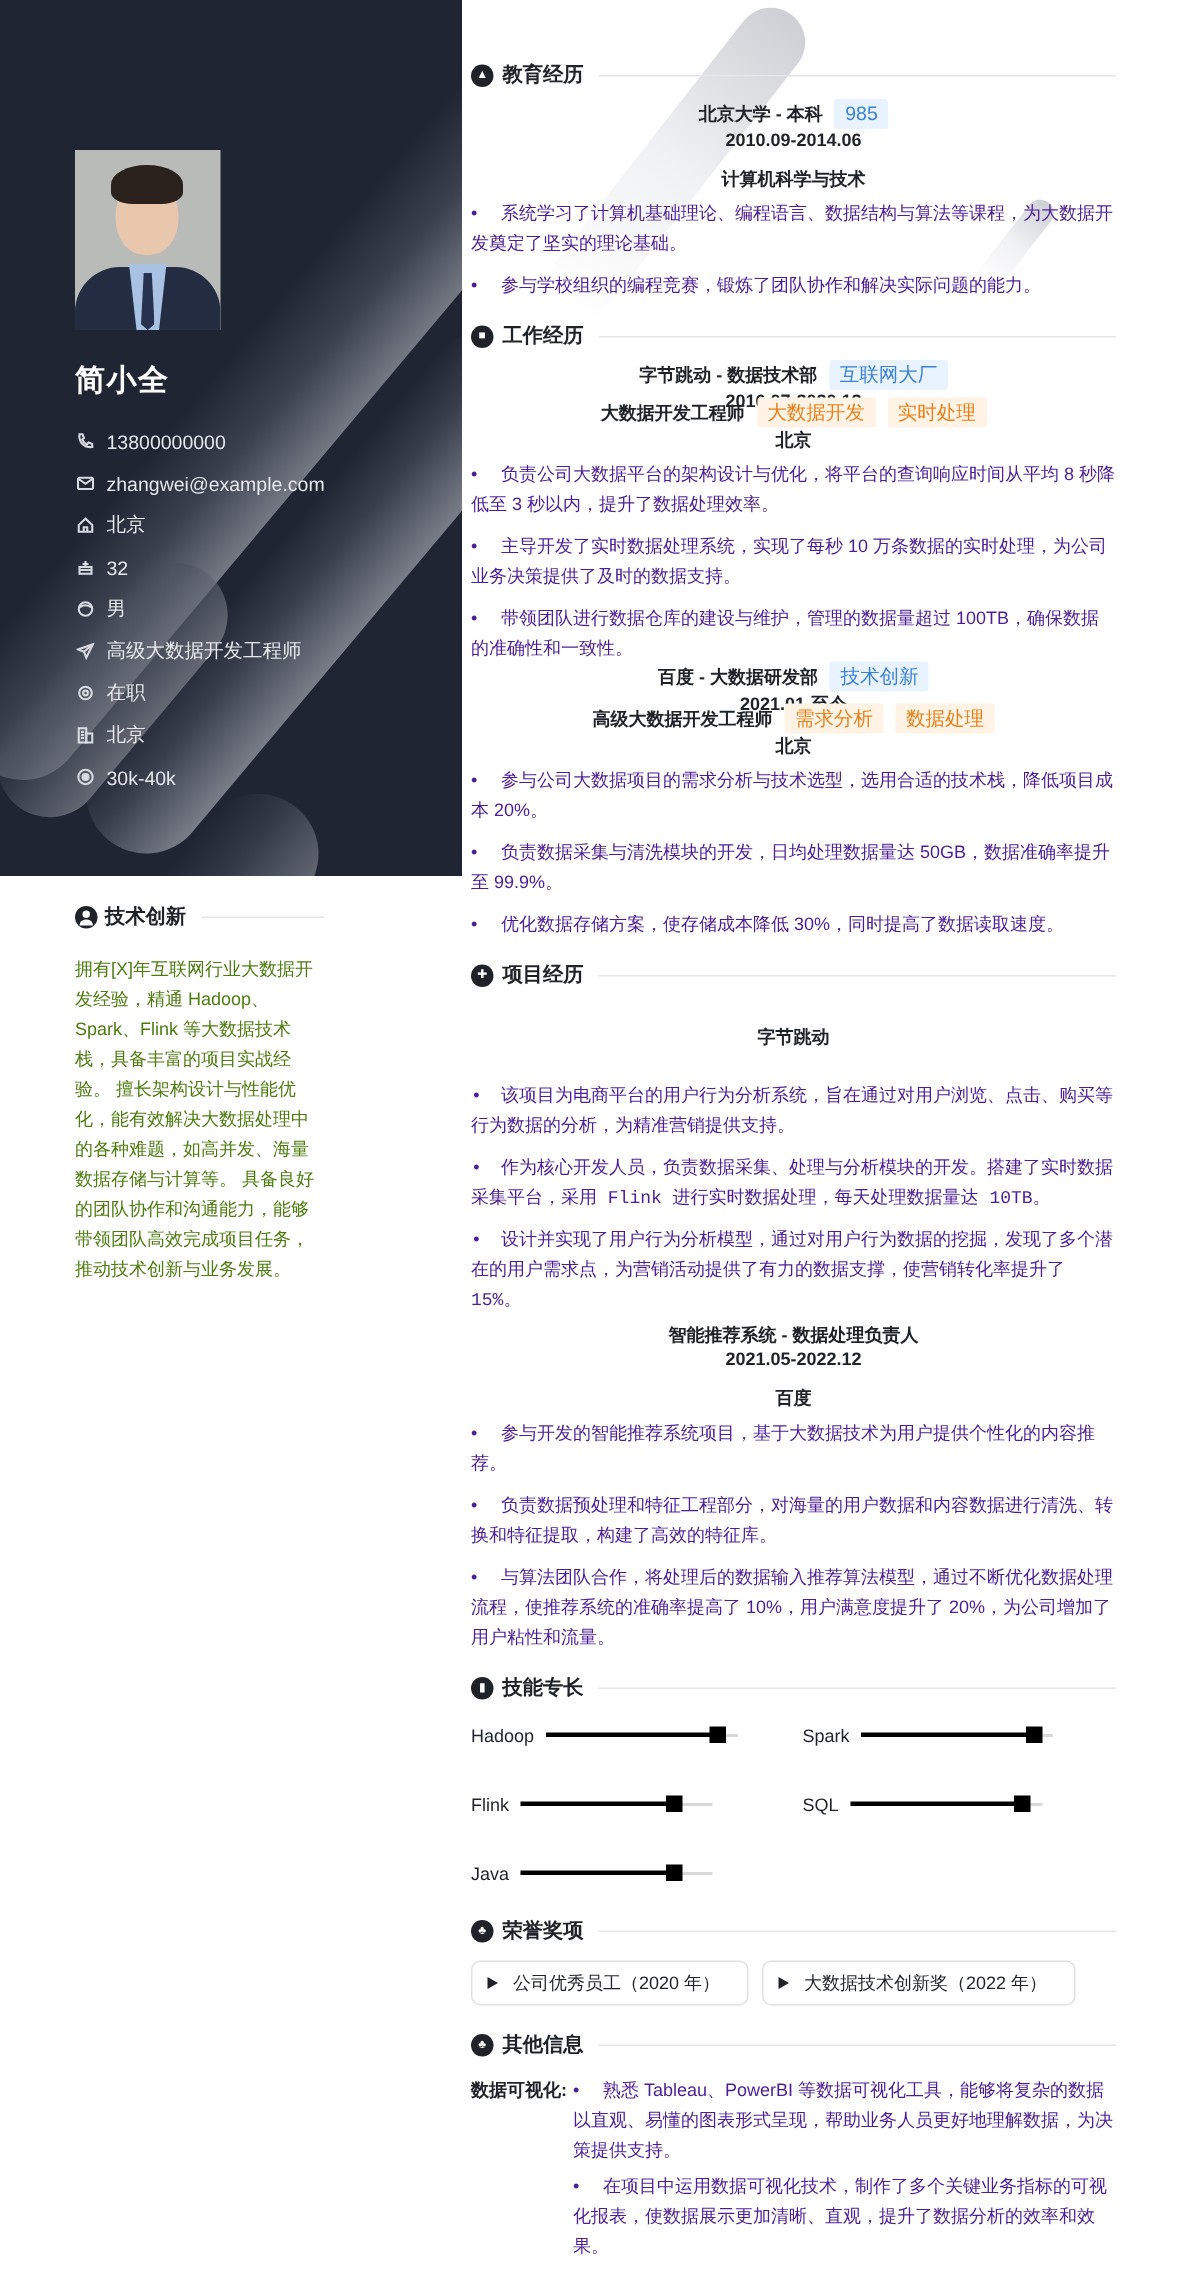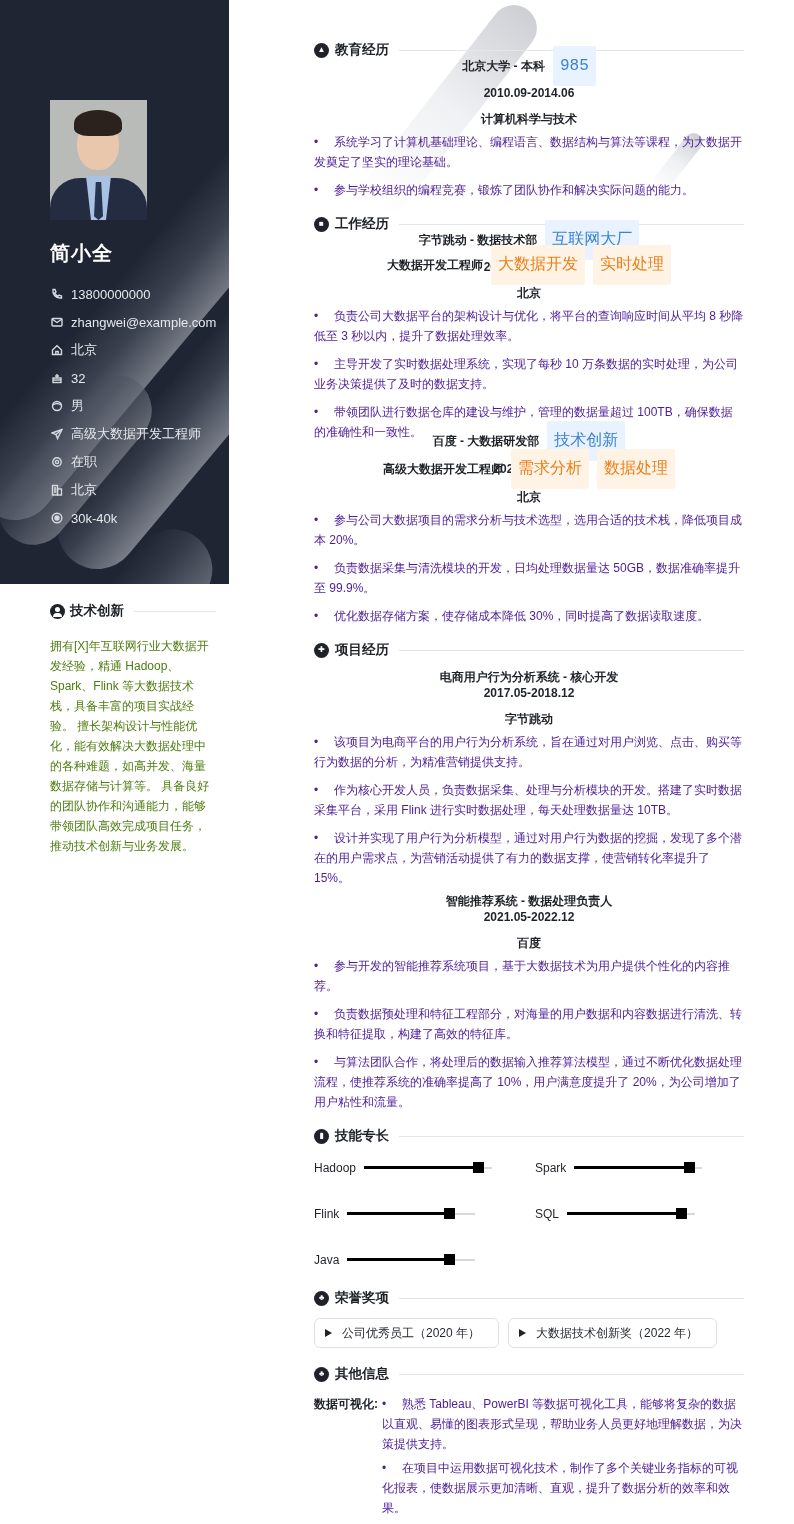--- a/index.html
+++ b/index.html
@@ -1,21 +1,21 @@
 <!DOCTYPE html>
 <html><head>
 <meta charset="utf-8">
 <style>
   * { margin:0; padding:0; box-sizing:border-box; }
   html, body { width:794px; height:1524px; background:#ffffff; overflow:hidden; }
   body { font-family:"Liberation Sans","DejaVu Sans",sans-serif; color:#1f2329; position:relative; }
 
   
   .sidebar-dark {
-    position:absolute; left:0; top:0; width:229px; height:584px;
+    position:absolute; left:0; top:0; width:308px; height:584px;
     background:#1f2533; overflow:hidden;
   }
   .deco-band {
     position:absolute; border-radius:40px;
     background:linear-gradient(90deg, rgba(140,145,155,0.9), rgba(90,96,108,0.6) 60%, rgba(31,37,51,0));
   }
   .deco-band.b1 { width:90px; height:620px; left:140px; top:-40px; transform:rotate(40deg); transform-origin:center;
     background:linear-gradient(270deg, rgba(120,125,135,0.95), rgba(70,76,90,0.7) 50%, rgba(31,37,51,0.1)); }
   .deco-band.b2 { width:80px; height:330px; left:52px; top:500px; transform:rotate(40deg);
     background:linear-gradient(270deg, rgba(110,115,125,0.85), rgba(70,76,90,0.5) 60%, rgba(31,37,51,0)); }
@@ -64,21 +64,21 @@
 
   .section { position:relative; }
   .sec-head { display:flex; align-items:center; height:24px; margin-bottom:10px; }
   .sec-head .hicon { width:15px; height:15px; border-radius:50%; background:#1f2329; margin-right:6px; display:flex; align-items:center; justify-content:center; color:#fff; font-size:8px; line-height:1; }
   .sec-head .title { font-size:13.5px; font-weight:bold; color:#1f2329; }
   .sec-head .line { flex:1; height:1px; background:#e5e6eb; margin-left:10px; }
 
   .entry-row { display:flex; align-items:center; justify-content:flex-end; height:28px; font-size:12px;flex-direction:column; }
   .entry-row .left { display:flex; align-items:center; font-weight:bold; }
   .entry-row .right { font-weight:bold; }
-  .tag { display:inline-block; font-weight:normal; font-size:16px; padding:12px 7px; margin-left:8px; border-radius:2px; line-height:16px;font-family:Liberation Mono, monospace; }
+  .tag { display:inline-block; font-weight:normal; font-size:13px; padding:2px 7px; margin-left:8px; border-radius:2px; line-height:16px; }
   .tag.blue { background:#e8f3ff; color:#3b82d6; }
   .tag.orange { background:#fff3e6; color:#e8811a; }
   .bullets { list-style:none; margin:0; }
   .bullets li { font-size:12px; line-height:20px; color:#4c1d95; margin-bottom:8px; }
   .bullets li .dot { display:inline-block; width:20px; }
   .bullets li .dot::before { content:"•"; }
 
   
   .skills { display:grid; grid-template-columns:221px 209px; row-gap:14px; }
   .skill { display:flex; align-items:center; height:32px; font-size:12px; }
@@ -299,30 +299,24 @@
   <div class="section" style="margin-top:12px;">
     <div class="sec-head">
       <span class="hicon">✚</span>
       <span class="title">项目经历</span>
       <span class="line"></span>
     </div>
 
     <div>
       <div class="entry-row">
         <div class="left">
-            <span>电商用户行为分析系统 - 核心开发</span>
-          </div>
-        <div class="right">2017.05-2018.12</div>
-      </div>
-      <div class="entry-row">
-        <div class="left">
             <span>字节跳动</span>
           </div>
       </div>
-      <ul class="bullets" style="margin-top:4px;">
+      <ul class="bullets" style="margin-top:21px;font-family:Liberation Mono, monospace;">
         <li><span class="dot"></span><span>该项目为电商平台的用户行为分析系统，旨在通过对用户浏览、点击、购买等行为数据的分析，为精准营销提供支持。</span></li>
         <li><span class="dot"></span><span>作为核心开发人员，负责数据采集、处理与分析模块的开发。搭建了实时数据采集平台，采用 Flink 进行实时数据处理，每天处理数据量达 10TB。</span></li>
         <li><span class="dot"></span><span>设计并实现了用户行为分析模型，通过对用户行为数据的挖掘，发现了多个潜在的用户需求点，为营销活动提供了有力的数据支撑，使营销转化率提升了 15%。</span></li>
       </ul>
     </div>
 
     <div>
       <div class="entry-row">
         <div class="left">
             <span>智能推荐系统 - 数据处理负责人</span>

